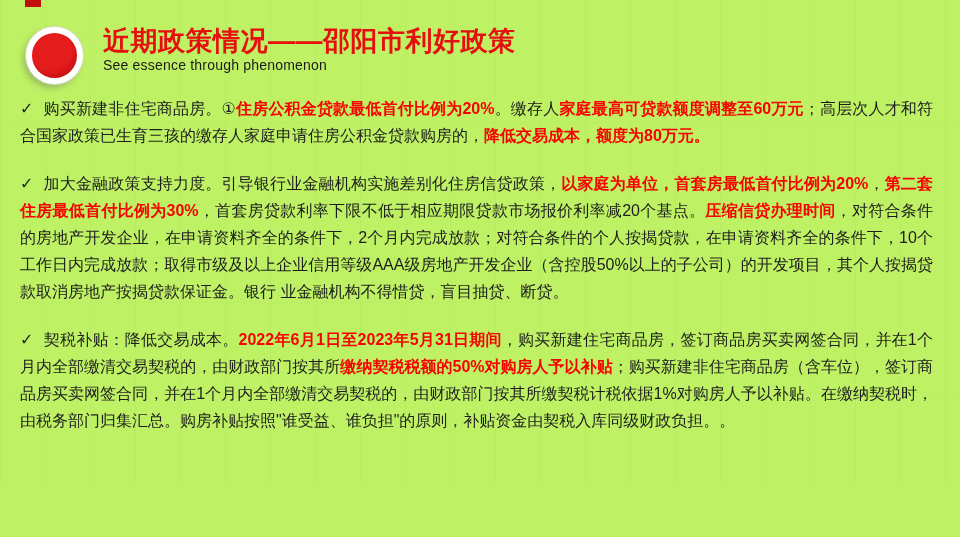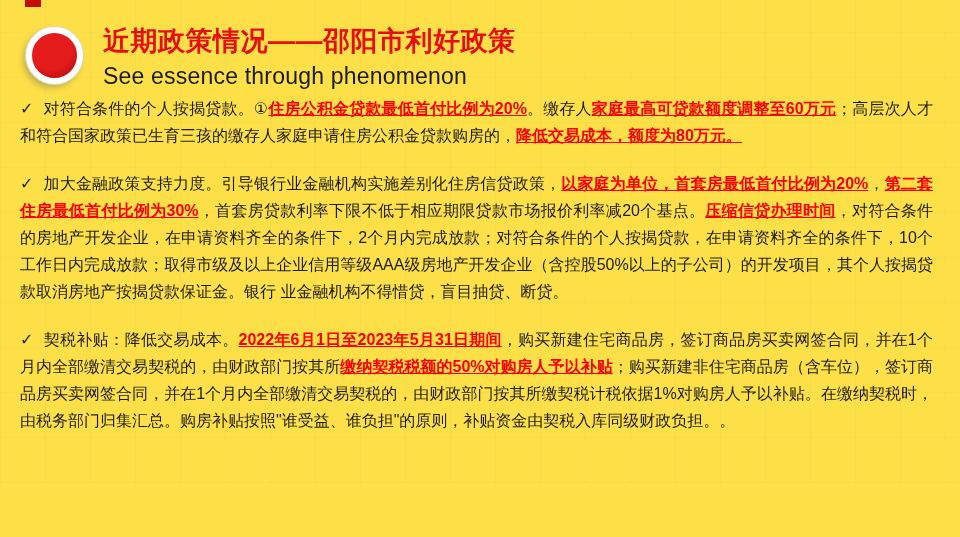--- a/index.html
+++ b/index.html
@@ -13,21 +13,21 @@
   }
   :root {
     --title-red: #e60e0e;
     --highlight-red: #fa0000;
     --body-text: #1d1d1d;
   }
   .slide {
     position: relative;
     width: 960px;
     height: 537px;
-    background: #fde047;
+    background: #bef264;
   }
   
   .slide::before {
     content: "";
     position: absolute;
     left: 0; top: 0;
     width: 960px; height: 483px;
     background-image:
       repeating-linear-gradient(90deg, rgba(120,120,120,0.055) 0 1px, transparent 1px 45px),
       repeating-linear-gradient(0deg, rgba(120,120,120,0.04) 0 1px, transparent 1px 45px);
@@ -55,51 +55,51 @@
   .title {
     margin: 0;
     font-size: 27px;
     font-weight: bold;
     color: var(--title-red);
     letter-spacing: 0.5px;
     line-height: 1.2;
     white-space: nowrap;
   }
   .subtitle {
-    margin-top: 6px;
-    font-size: 23px;
+    margin-top: 0;
+    font-size: 14px;
     color: #1b1b1b;
     letter-spacing: 0.2px;
     white-space: nowrap;
   }
   .body {
     position: absolute;
     left: 20px; top: 95px;
     width: 913px;
     font-size: 16px;
     line-height: 27px;
     color: var(--body-text);
     text-align: justify;
   }
   .para { margin: 0 0 21px 0; }
   .check { margin-right: 10px; color: #222; }
-  .seg.red { color: var(--highlight-red); font-weight: bold; text-decoration: underline; }
+  .seg.red { color: var(--highlight-red); font-weight: bold; }
 </style>
 </head>
 <body>
 
 <div class="slide">
   <div class="corner-mark"></div>
 
   <div class="logo"></div>
 
   <div class="titles">
     <h1 class="title">近期政策情况——邵阳市利好政策</h1>
     <div class="subtitle">See essence through phenomenon</div>
   </div>
 
   <div class="body">
 
-  <p class="para"><span class="check">✓</span><span class="seg">对符合条件的个人按揭贷款。①</span><span class="seg red">住房公积金贷款最低首付比例为20%</span><span class="seg">。缴存人</span><span class="seg red">家庭最高可贷款额度调整至60万元</span><span class="seg">；高层次人才和符合国家政策已生育三孩的缴存人家庭申请住房公积金贷款购房的，</span><span class="seg red">降低交易成本，额度为80万元。</span></p>
+  <p class="para"><span class="check">✓</span><span class="seg">购买新建非住宅商品房。①</span><span class="seg red">住房公积金贷款最低首付比例为20%</span><span class="seg">。缴存人</span><span class="seg red">家庭最高可贷款额度调整至60万元</span><span class="seg">；高层次人才和符合国家政策已生育三孩的缴存人家庭申请住房公积金贷款购房的，</span><span class="seg red">降低交易成本，额度为80万元。</span></p>
       <p class="para"><span class="check">✓</span><span class="seg">加大金融政策支持力度。引导银行业金融机构实施差别化住房信贷政策，</span><span class="seg red">以家庭为单位，首套房最低首付比例为20%</span><span class="seg">，</span><span class="seg red">第二套住房最低首付比例为30%</span><span class="seg">，首套房贷款利率下限不低于相应期限贷款市场报价利率减20个基点。</span><span class="seg red">压缩信贷办理时间</span><span class="seg">，对符合条件的房地产开发企业，在申请资料齐全的条件下，2个月内完成放款；对符合条件的个人按揭贷款，在申请资料齐全的条件下，10个工作日内完成放款；取得市级及以上企业信用等级AAA级房地产开发企业（含控股50%以上的子公司）的开发项目，其个人按揭贷款取消房地产按揭贷款保证金。银行 业金融机构不得惜贷，盲目抽贷、断贷。</span></p>
       <p class="para"><span class="check">✓</span><span class="seg">契税补贴：降低交易成本。</span><span class="seg red">2022年6月1日至2023年5月31日期间</span><span class="seg">，购买新建住宅商品房，签订商品房买卖网签合同，并在1个月内全部缴清交易契税的，由财政部门按其所</span><span class="seg red">缴纳契税税额的50%对购房人予以补贴</span><span class="seg">；购买新建非住宅商品房（含车位），签订商品房买卖网签合同，并在1个月内全部缴清交易契税的，由财政部门按其所缴契税计税依据1%对购房人予以补贴。在缴纳契税时，由税务部门归集汇总。购房补贴按照"谁受益、谁负担"的原则，补贴资金由契税入库同级财政负担。。</span></p>
     </div>
 </div>
 
 </body></html>

